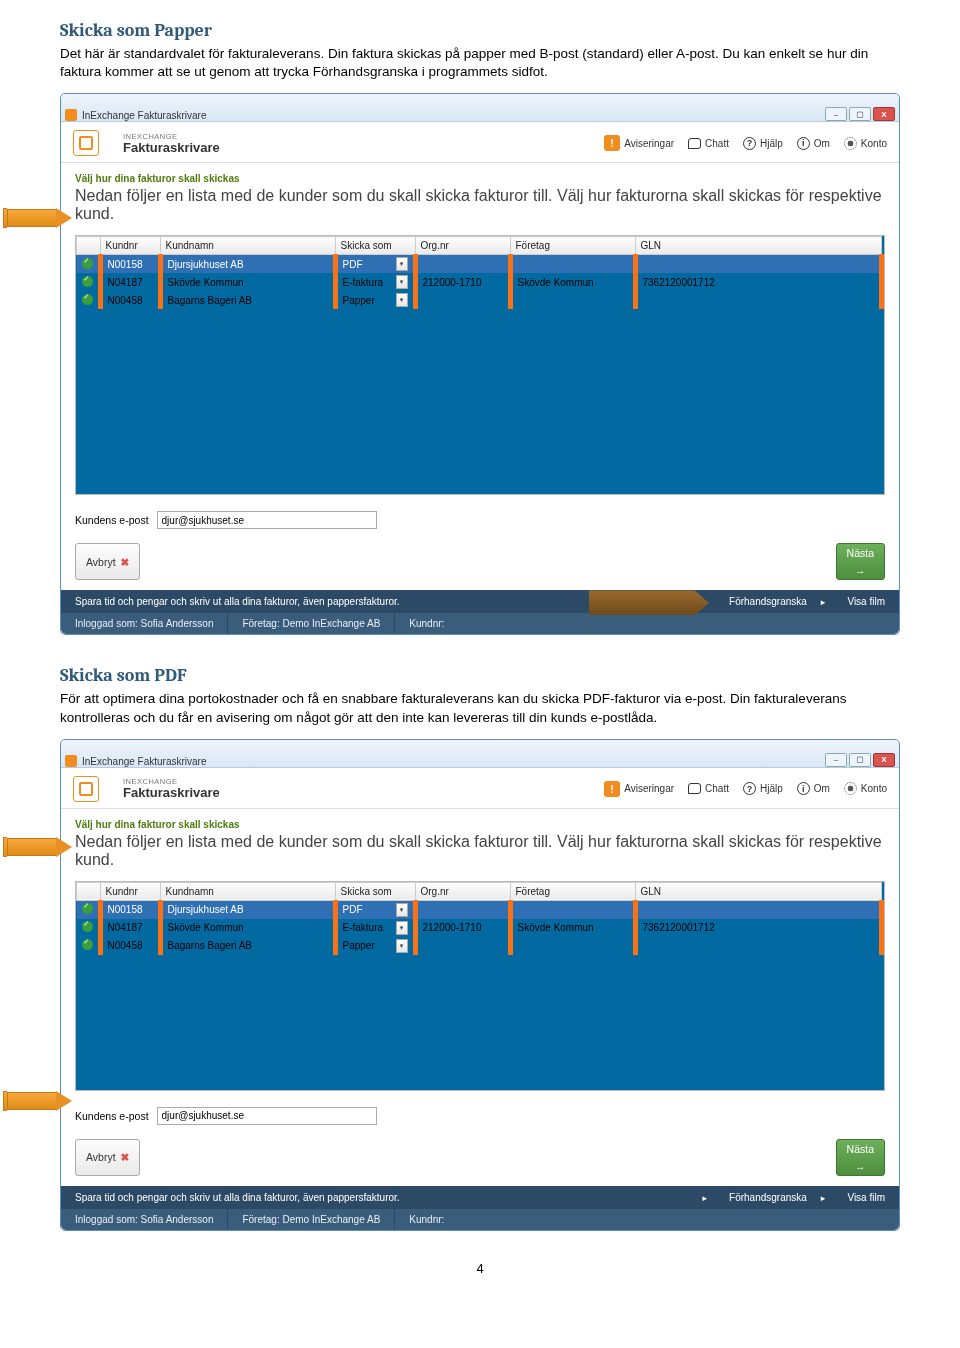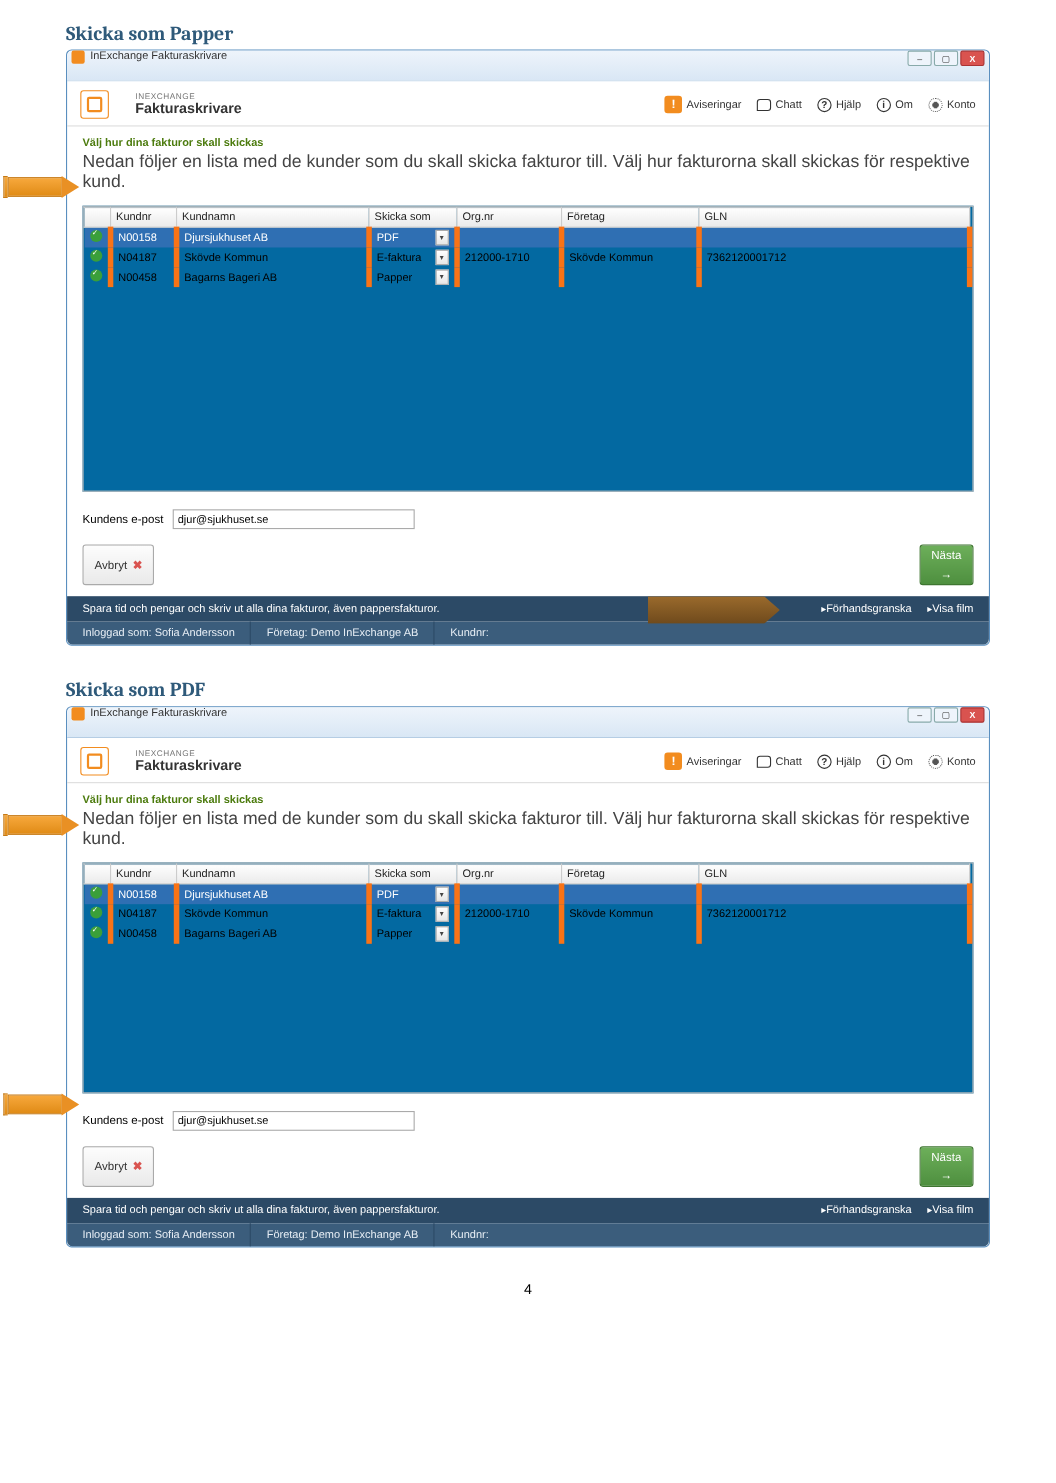--- a/index.html
+++ b/index.html
@@ -34,21 +34,21 @@
     margin-bottom: 30px;
     position: relative;
     overflow: visible;
   }
   .titlebar {
     height: 28px;
     background: linear-gradient(#eef4fb,#d9e7f5);
     border-bottom: 1px solid #b5cde4;
     border-radius: 5px 5px 0 0;
     display: flex;
-    align-items: flex-start;
+    align-items: flex-end;
     padding: 0 4px;
     font-size: 10px;
     color: #333;
   }
   .titlebar-icon {
     width: 12px; height: 12px; background:#f28c1f; margin-right:5px; border-radius:2px;
   }
   .win-controls { margin-left:auto; display:flex; gap:2px; }
   .win-btn { width: 22px; height:14px; border:1px solid #8aa; border-radius:2px; display:flex; align-items:center; justify-content:center; font-size:8px; background:#eef4fb; }
   .win-close { background:#d9534f; color:#fff; border-color:#a33; font-weight:bold; }
@@ -141,21 +141,21 @@
   }
   .dark-bar {
     background:#2c4a66;
     color:#fff;
     padding: 6px 14px;
     font-size:10px;
     display:flex;
     align-items:center;
   }
   .dark-bar .spacer { flex:1; }
-  .dark-link { display:flex; align-items:flex-end; gap:0; margin-left:14px; }
+  .dark-link { display:flex; align-items:flex-end; gap:22px; margin-left:14px; }
   .tri-right::before { content:"▸"; font-size:9px; }
   .status-bar {
     background:#3b5d7c;
     color:#e7eef5;
     display:flex;
     font-size:10px;
     border-radius:0 0 5px 5px;
   }
   .status-bar .cell {
     padding:5px 14px;
@@ -194,20 +194,21 @@
   }
   .pagenum { text-align:center; font-size:13px; margin-top:6px; }
   th.c-stat{width:20px;} th.c-kundnr{width:60px;} th.c-kundnamn{width:175px;}
   th.c-skicka{width:80px;} th.c-org{width:95px;} th.c-ftg{width:125px;} th.c-gln{}
 </style>
 </head>
 <body>
 
 <div class="section">
   <div class="section-heading">Skicka som Papper</div>
+  <p class="section-text">Det här är standardvalet för fakturaleverans. Din faktura skickas på papper med B-post (standard) eller A-post. Du kan enkelt se hur din faktura kommer att se ut genom att trycka Förhandsgranska i programmets sidfot.</p>
 
   <div class="window">
 
     <div class="arrow-pointer" style="top:115px;">
       <div class="arrow-edge"></div>
         <div class="arrow-body"></div>
         <div class="arrow-head"></div>
     </div>
 
     <div class="titlebar">
@@ -352,20 +353,21 @@
     <div class="status-bar">
       <div class="cell"><span>Inloggad som:</span> <span>Sofia Andersson</span></div>
       <div class="cell"><span>Företag:</span> <span>Demo InExchange AB</span></div>
       <div class="cell"><span>Kundnr:</span></div>
     </div>
   </div>
 </div>
 
 <div class="section">
   <div class="section-heading">Skicka som PDF</div>
+  <p class="section-text">För att optimera dina portokostnader och få en snabbare fakturaleverans kan du skicka PDF-fakturor via e-post. Din fakturaleverans kontrolleras och du får en avisering om något gör att den inte kan levereras till din kunds e-postlåda.</p>
 
   <div class="window">
     <div class="arrow-pointer" style="top:98px;">
       <div class="arrow-edge"></div>
         <div class="arrow-body"></div>
         <div class="arrow-head"></div>
     </div>
     <div class="arrow-pointer" style="top:352px;">
       <div class="arrow-edge"></div>
         <div class="arrow-body"></div>

